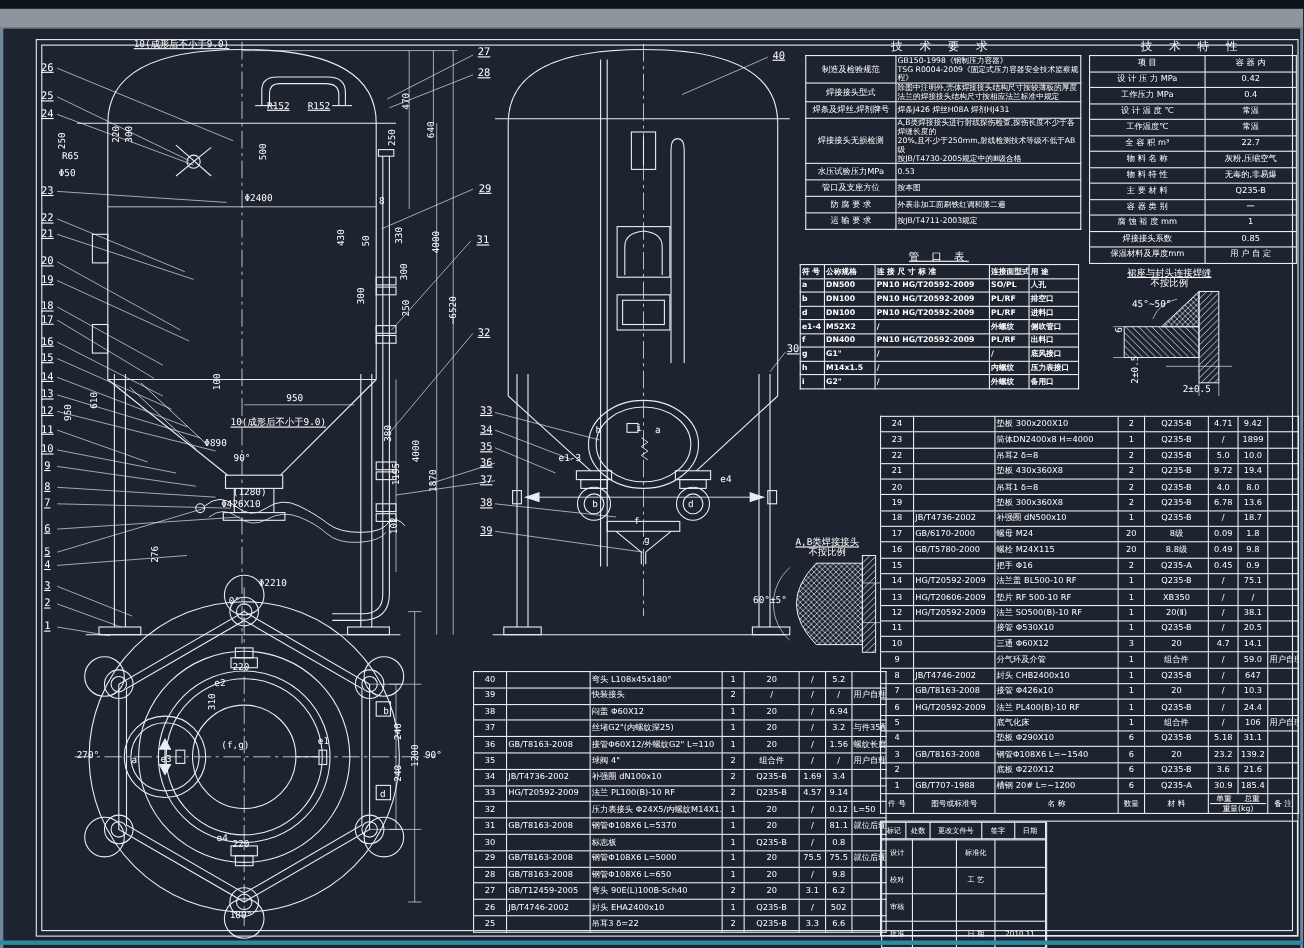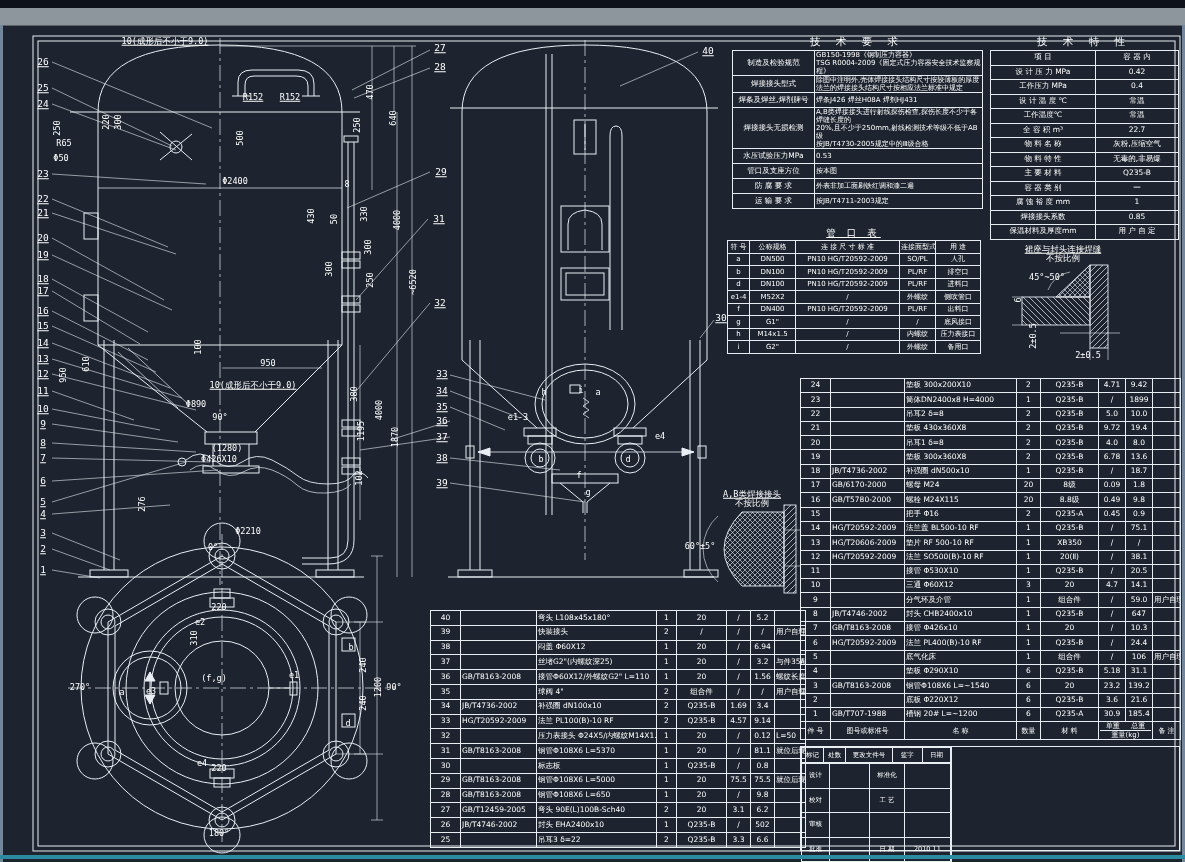--- a/index.html
+++ b/index.html
@@ -26,21 +26,21 @@
         white-space:nowrap;line-height:1.15;}
   .tbl-title{text-align:center;font-size:10.5px;letter-spacing:6px;height:15px;}
   .tech-req{left:732px;top:35px;width:250px;}
   .tech-req td{font-size:7px;height:14px;}
   .tech-req td.lbl{text-align:center;font-size:7.5px;}
   .tech-req td.val{white-space:pre-line;}
   .tech-char{left:990px;top:35px;width:188px;}
   .tech-char td{font-size:7.5px;height:13.5px;text-align:center;}
   .nozzle{left:727px;top:227px;width:253px;}
   .nozzle .tbl-title{height:13px;font-size:9.5px;letter-spacing:4px;text-decoration:underline;}
-  .nozzle td,.nozzle th{font-size:7px;height:11.5px;text-align:center;}
+  .nozzle td,.nozzle th{font-size:7px;height:11.5px;text-align:left;font-weight:bold;}
   .bom td{font-size:7.5px;height:13.2px;text-align:center;}
   .bom td.nm,.bom td.st,.bom td.rm{text-align:left;}
   .bom-right{left:800px;top:378px;width:380px;}
   .bom-right td{height:13.3px;}
   .bom-right tfoot td{height:16px;font-size:7px;}
   .bom-left{left:430px;top:610px;width:375px;}
   .bom-left td{height:13.8px;}
   .wcell{padding:0;}
   .wtop{display:flex;border-bottom:1px solid #e8edf3;}
   .wtop span{flex:1;text-align:center;}

